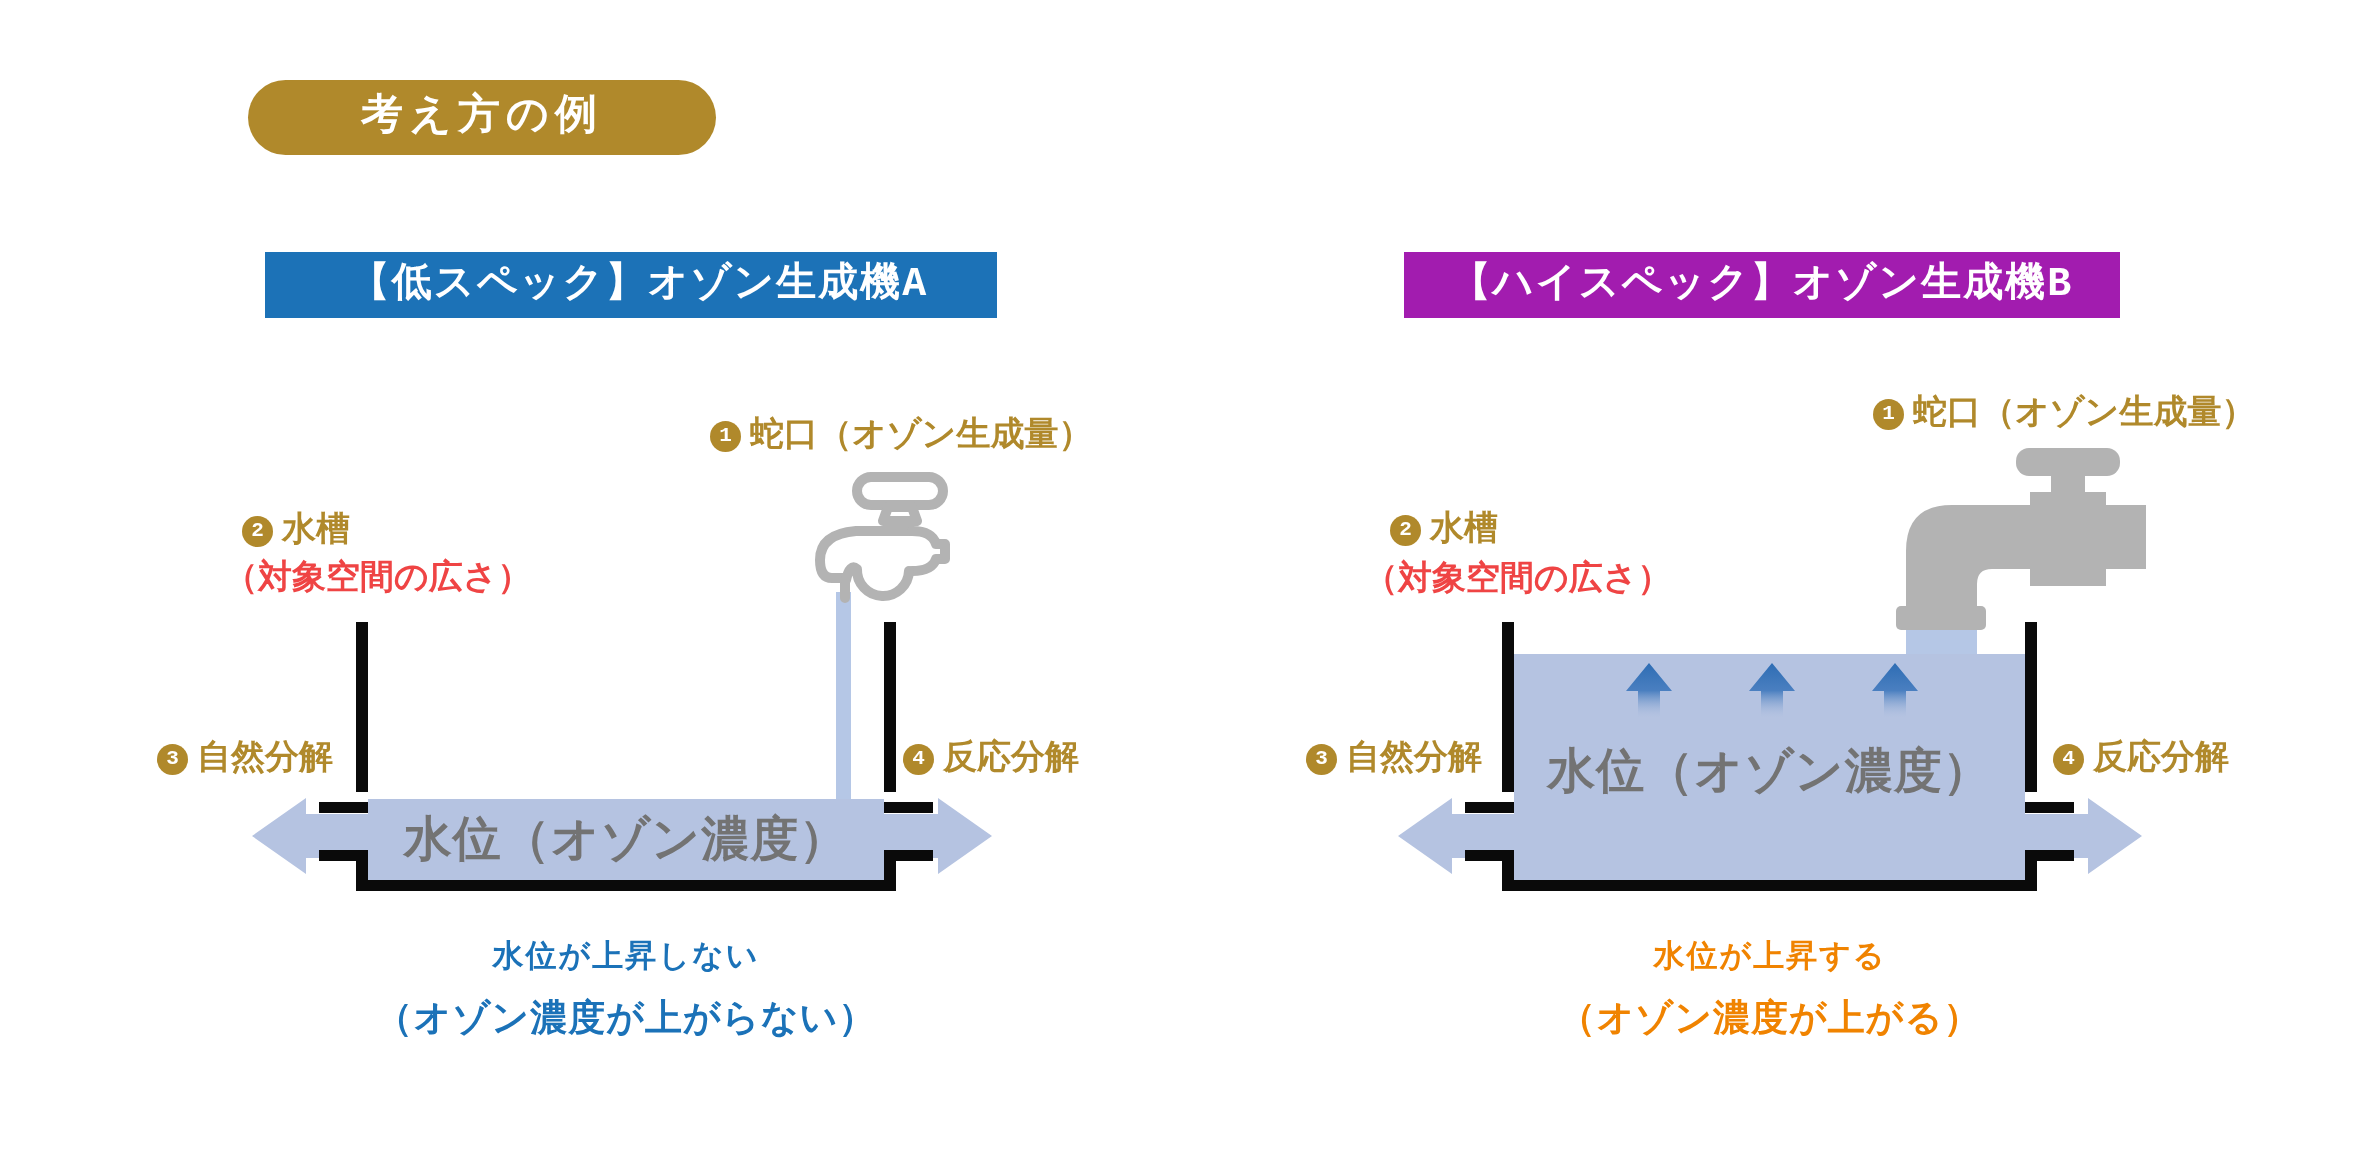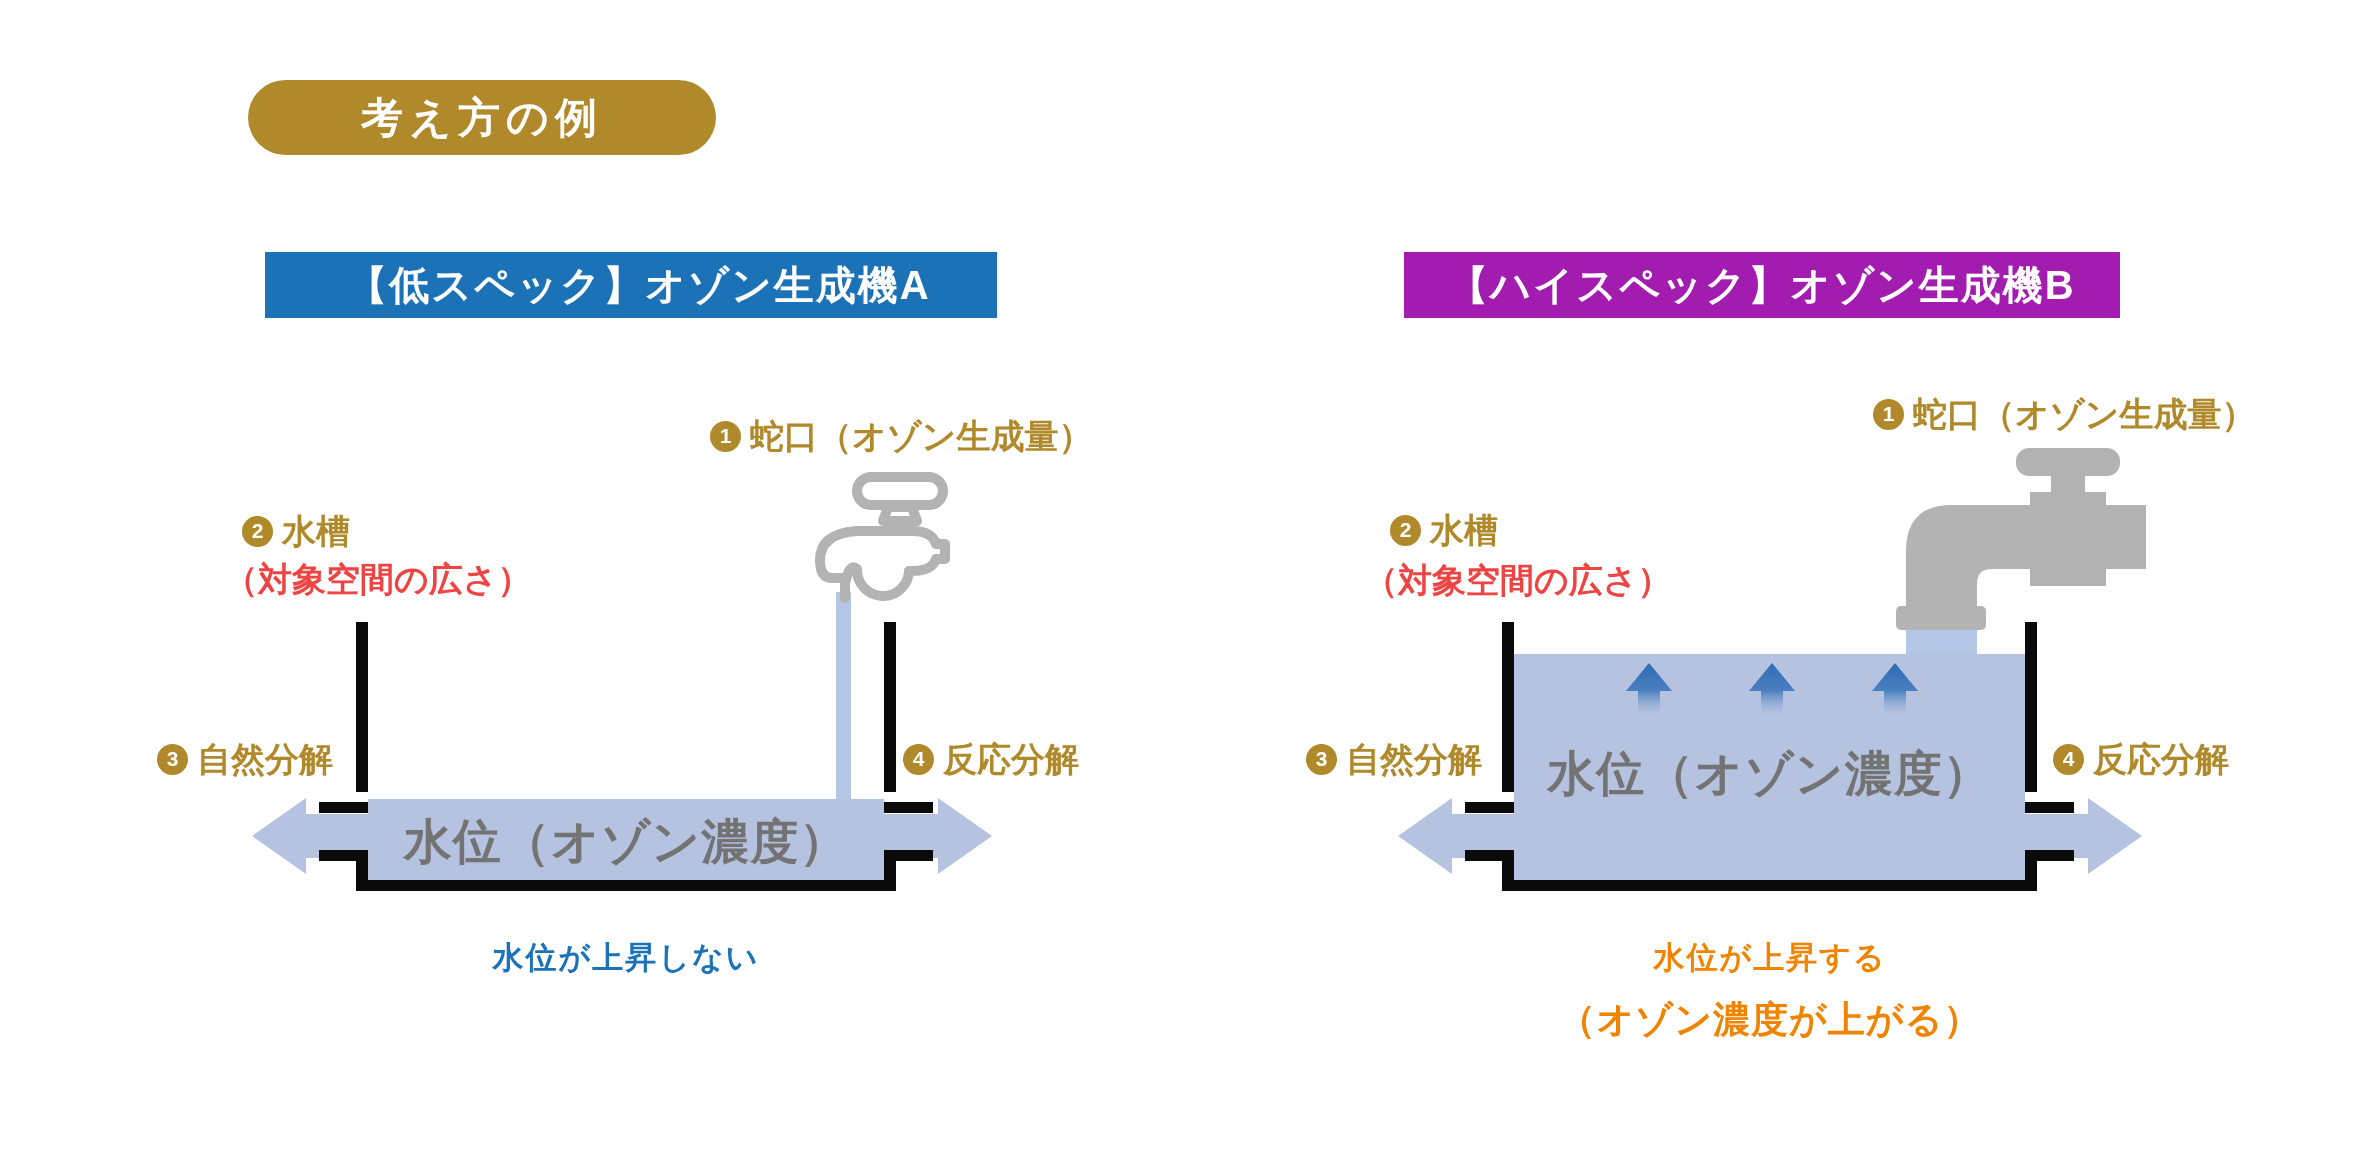--- a/index.html
+++ b/index.html
@@ -1,20 +1,20 @@
 <!DOCTYPE html>
 <html><head>
 <meta charset="utf-8">
 <style>
   html,body{margin:0;padding:0;background:#ffffff;}
   .canvas{
     position:relative;width:2375px;height:1176px;background:#ffffff;overflow:hidden;
     font-family:"Liberation Sans","DejaVu Sans",sans-serif;font-weight:bold;
   }
-  .abs{position:absolute;}
+  .abs{position:absolute;font-family:Liberation Mono, monospace;}
   svg.layer{position:absolute;left:0;top:0;}
 
   .badge{
     left:248px;top:80px;width:468px;height:75px;border-radius:38px;
     background:#B0892B;color:#ffffff;font-size:42px;line-height:75px;
     text-align:center;letter-spacing:6px;
   }
   .panel-header{
     top:252px;width:716px;height:66px;color:#ffffff;font-size:40px;
     line-height:66px;text-align:center;letter-spacing:2px;
@@ -142,20 +142,21 @@
   <div class="abs lbl" style="left:157px;top:742px;">
     <span class="num">3</span>
     <span>自然分解</span>
   </div>
   <div class="abs lbl" style="left:903px;top:742px;">
     <span class="num">4</span>
     <span>反応分解</span>
   </div>
   <div class="abs water-label" style="left:368px;top:824px;width:516px;">水位（オゾン濃度）</div>
   <div class="abs result blue-text" style="left:356px;top:933px;width:540px;">水位が上昇しない</div>
+  <div class="abs result-sub blue-text" style="left:356px;top:1000px;width:540px;">（オゾン濃度が上がらない）</div>
 
   <div class="abs lbl" style="left:1873px;top:397px;">
     <span class="num">1</span>
     <span>蛇口（オゾン生成量）</span>
   </div>
   <div class="abs lbl" style="left:1390px;top:513px;">
     <span class="num">2</span>
     <span>水槽</span>
   </div>
   <div class="abs sub-lbl" style="left:1364px;top:561px;">（対象空間の広さ）</div>

